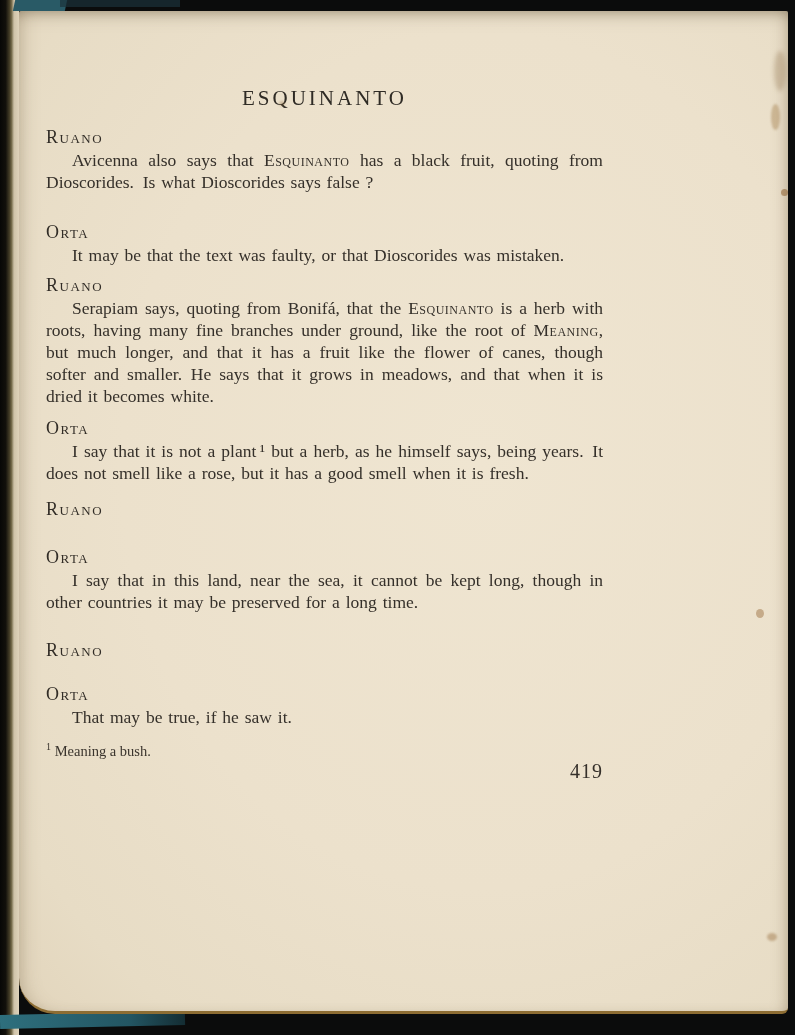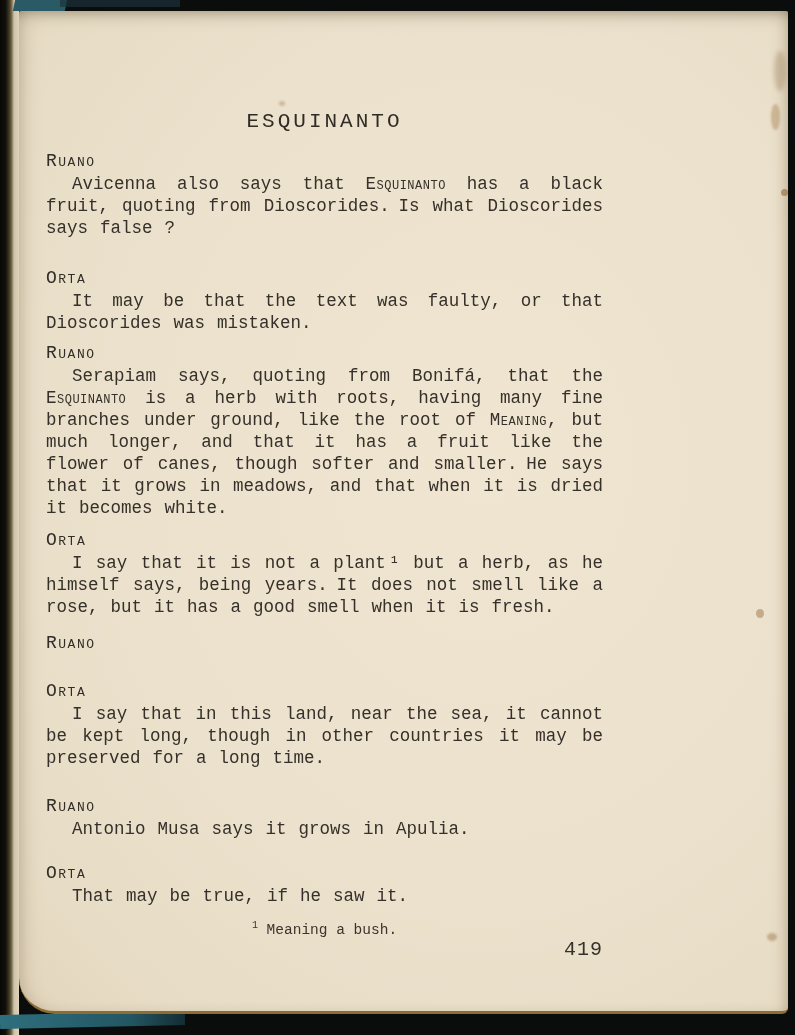--- a/index.html
+++ b/index.html
@@ -32,23 +32,22 @@
   .page{
     position:absolute;left:19px;top:11px;width:769px;height:1000px;
     background:
       radial-gradient(ellipse at 60% 45%, #efe5d1 0%, #ece1cc 55%, #e7dcc5 85%, #e2d5bc 100%);
     border-radius:2px 2px 6px 36px;
     border-bottom:3px solid #8d6d33;
     box-shadow:inset 0 14px 18px -14px rgba(90,75,50,.55), inset -10px 0 16px -10px rgba(110,90,60,.45), inset 14px 0 18px -12px rgba(120,100,70,.35);
   }
   .page-inner{
     position:relative;
-    padding:98px 185px 0 27px; 
+    padding:74px 185px 0 27px; 
     color:#35302a;
-    font-family:Liberation Mono, monospace;
   }
   .page-title{
     text-align:center;
     font-size:21px;line-height:26px;
     letter-spacing:3px;
     color:#2f2b25;
   }
   .section .speaker{
     font-variant:small-caps;
     font-size:18px;line-height:22px;
@@ -60,21 +59,21 @@
     font-size:17.5px;line-height:22px;
     text-align:justify;
     text-indent:26px;
     word-spacing:1.5px;
   }
   .sc{font-variant:small-caps;letter-spacing:.5px;}
   .s0{margin-top:15px}.s1{margin-top:28px}.s2{margin-top:8px}.s3{margin-top:10px}
   .s4{margin-top:14px}.s5{margin-top:26px}.s6{margin-top:26px}.s7{margin-top:22px}
   .footnote{
     margin-top:10px;
-    text-align:center;
+    text-align:left;
     font-size:14.5px;line-height:18px;
     color:#3a342d;
   }
   .footnote sup{font-size:10px;}
   .page-number{
     text-align:right;
     font-size:20px;line-height:22px;
     letter-spacing:1px;
     color:#35302a;
   }
@@ -118,21 +117,20 @@
         </div>
         <div class="section s4">
           <div class="speaker">Ruano</div>
         </div>
         <div class="section s5">
           <div class="speaker">Orta</div>
           <p class="body">I say that in this land, near the sea, it cannot be kept long, though in other countries it may be preserved for a long time.</p>
         </div>
         <div class="section s6">
           <div class="speaker">Ruano</div>
-          <p class="body">Antonio Musa says it grows in Apulia.</p>
         </div>
         <div class="section s7">
           <div class="speaker">Orta</div>
           <p class="body">That may be true, if he saw it.</p>
         </div>
       </div>
 
     <div class="footnote">
       <sup>1</sup>
       <span>Meaning a bush.</span>

